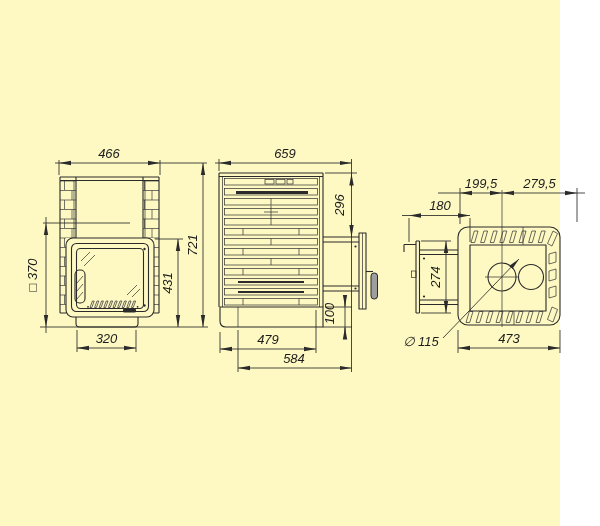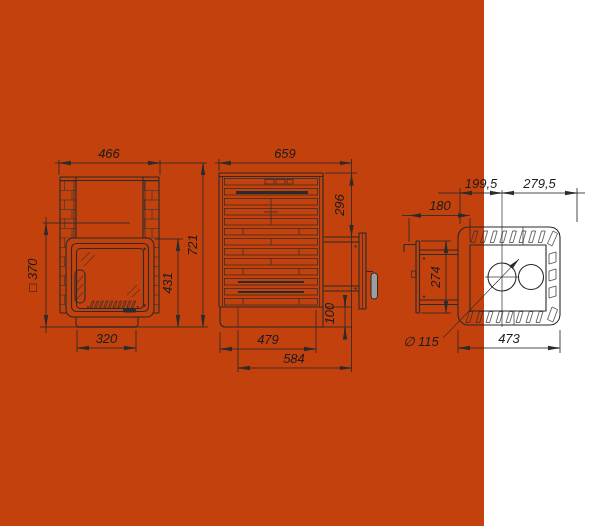--- a/index.html
+++ b/index.html
@@ -1,17 +1,17 @@
 <!DOCTYPE html>
 <html><head>
 <meta charset="utf-8">
 <style>
   html,body{margin:0;padding:0;background:#fff;}
   body{width:600px;height:526px;overflow:hidden;}
-  .canvas{width:484px;height:526px;background:#c2410c;position:relative;}
+  .canvas{width:560px;height:526px;background:#fef9c3;position:relative;}
   svg{display:block;}
   svg text{
     font-family:"Liberation Sans",sans-serif;
     font-style:italic;
     font-size:13px;
     fill:#1c1c1c;
     stroke:none;
   }
   .o{stroke:#2b2b2b;stroke-width:1.1;fill:none;stroke-linejoin:round;stroke-linecap:butt;}
   .o2{stroke:#2b2b2b;stroke-width:0.7;fill:none;}

